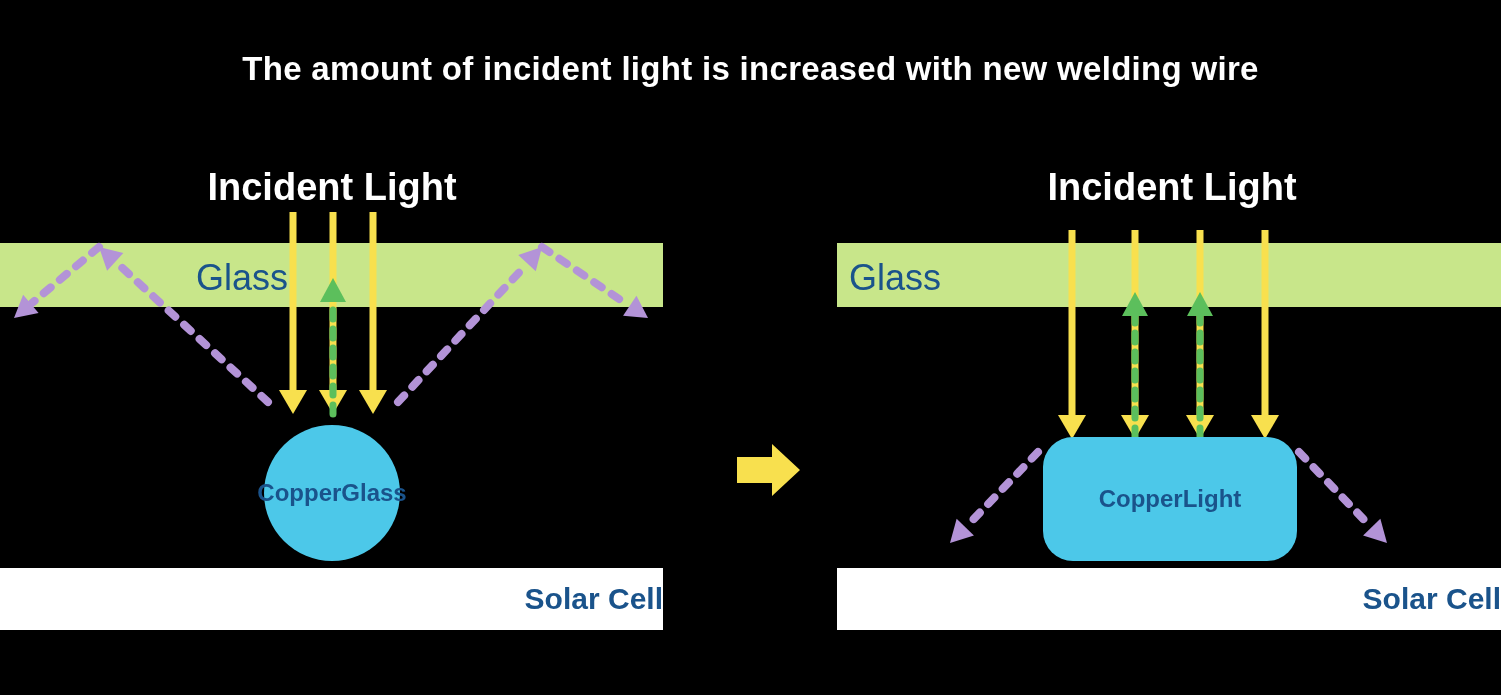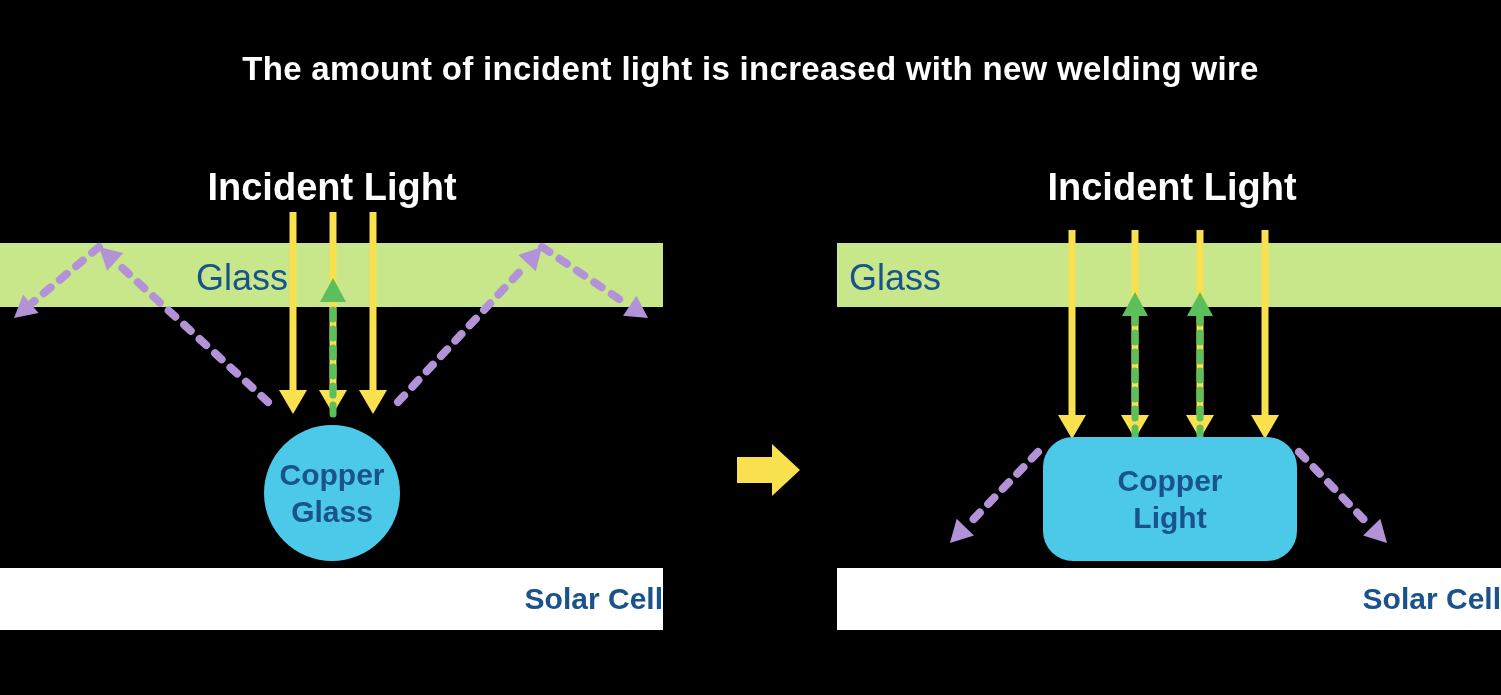--- a/index.html
+++ b/index.html
@@ -12,23 +12,23 @@
     overflow:hidden;font-family:"Liberation Sans","DejaVu Sans",sans-serif;}
   .title{position:absolute;left:0;top:50px;width:100%;text-align:center;
     color:var(--title_text);font-size:33px;font-weight:bold;letter-spacing:.3px;}
   .incident{position:absolute;top:166px;width:320px;text-align:center;
     color:var(--title_text);font-size:38px;font-weight:bold;}
   .glass-bar{position:absolute;top:243px;height:64px;background:var(--glass);}
   .glass-label{position:absolute;top:257px;color:var(--label_blue);font-size:36px;font-weight:normal;}
   .solar-bar{position:absolute;top:568px;height:62px;background:var(--solar_cell);
     display:flex;align-items:center;justify-content:flex-end;}
   .solar-bar span{color:var(--label_blue);font-size:30px;font-weight:bold;}
-  .copper{position:absolute;background:var(--copper);display:flex;flex-direction:column;
+  .copper{position:absolute;background:var(--copper);display:flex;flex-direction:row;
     align-items:center;justify-content:center;color:var(--label_blue);
-    font-size:30px;font-weight:bold;line-height:1.25;text-align:left;}
+    font-size:24px;font-weight:bold;line-height:1.25;text-align:left;}
   #copper-wire{left:264px;top:425px;width:136px;height:136px;border-radius:50%;}
   #copper-ribbon{left:1043px;top:437px;width:254px;height:124px;border-radius:30px;}
   svg.overlay{position:absolute;left:0;top:0;pointer-events:none;}
   .yellow line{stroke:var(--incident_yellow);stroke-width:7;}
   .yellow polygon{fill:var(--incident_yellow);}
   .green line{stroke:var(--reflect_green);stroke-width:7;stroke-dasharray:9 10;stroke-linecap:round;}
   .green polygon{fill:var(--reflect_green);}
   .purple line{stroke:var(--scatter_purple);stroke-width:8;stroke-dasharray:9 12;stroke-linecap:round;}
   .purple polygon{fill:var(--scatter_purple);}
   .transition{fill:var(--incident_yellow);}

